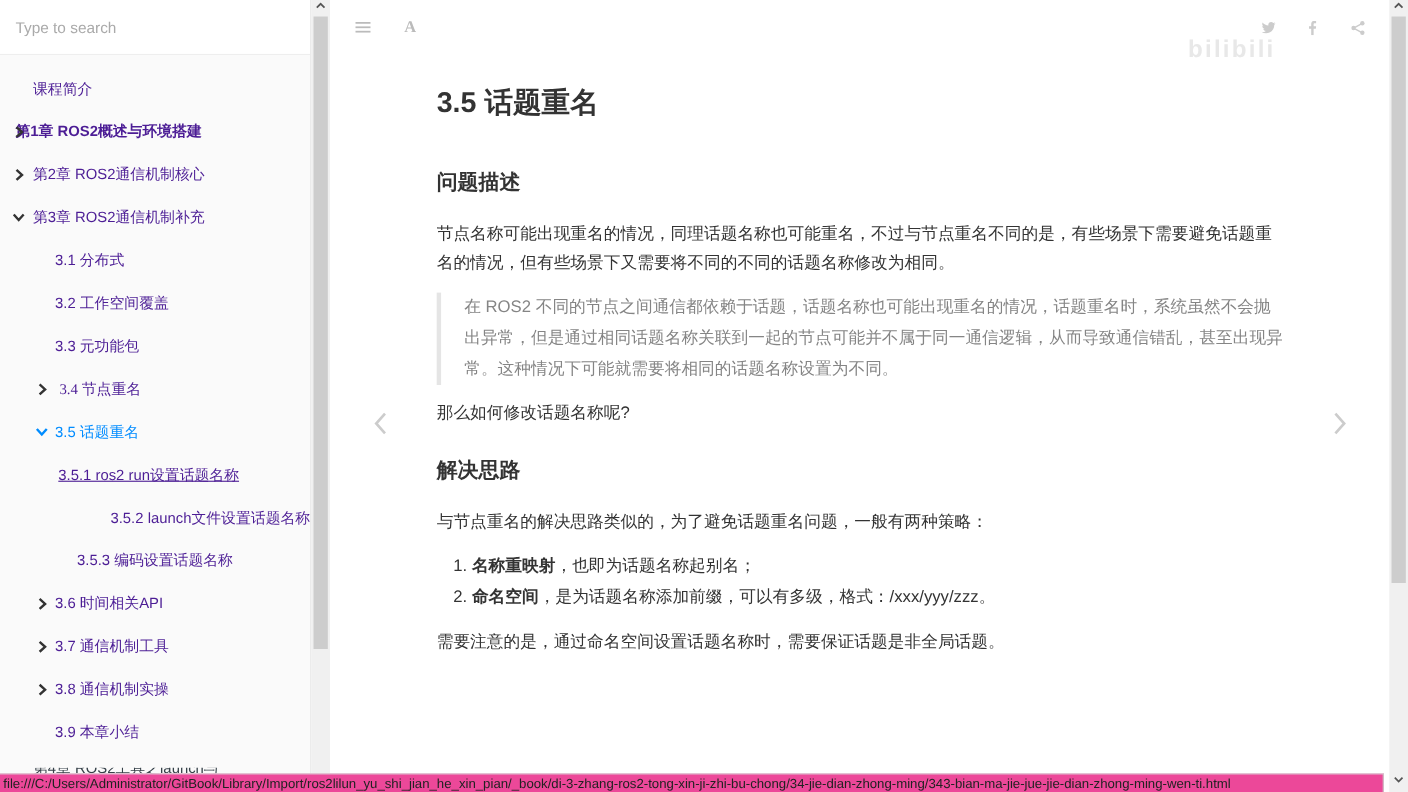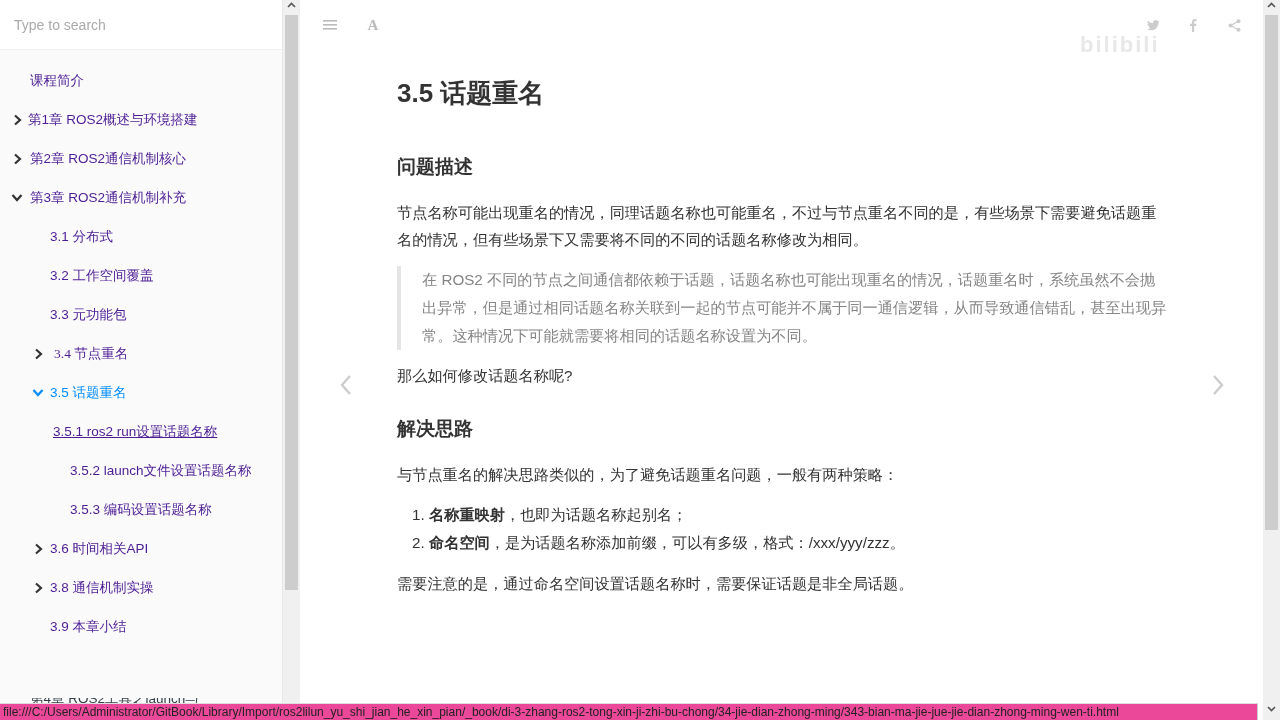--- a/index.html
+++ b/index.html
@@ -52,21 +52,21 @@
 <body>
 
 <div class="sidebar">
   <div class="search-box">
     <input type="text" placeholder="Type to search" style="">
   </div>
   <ul class="toc" id="toc">
       <li style="padding-left: 30px;">
         <span>课程简介</span>
       </li>
-      <li style="padding-left: 28px;">
+      <li style="padding-left: 14px; font-weight: bold;">
         <span class="chev" style="left: 10px;">
           <svg width="9" height="12" viewBox="0 0 9 12">
             <path d="M2 1.5 L7 6 L2 10.5" stroke="#333" stroke-width="2.2" fill="none"></path>
           </svg>
         </span>
         <span>第1章 ROS2概述与环境搭建</span>
       </li>
       <li style="padding-left: 30px;">
         <span class="chev" style="left: 10px;">
           <svg width="9" height="12" viewBox="0 0 9 12">
@@ -104,33 +104,41 @@
         <span class="chev" style="left: 31px;">
           <svg width="12" height="9" viewBox="0 0 12 9">
             <path d="M1.5 2 L6 7 L10.5 2" stroke="#333" stroke-width="2.2" fill="none"></path>
           </svg>
         </span>
         <span>3.5 话题重名</span>
       </li>
       <li style="padding-left: 53px; text-decoration: underline;">
         <span>3.5.1 ros2 run设置话题名称</span>
       </li>
-      <li style="padding-left: 70px;">
+      <li style="padding-left: 70px; justify-content: flex-end;">
         <span>3.5.2 launch文件设置话题名称</span>
       </li>
       <li style="padding-left: 70px;">
         <span>3.5.3 编码设置话题名称</span>
       </li>
       <li style="padding-left: 50px;">
         <span class="chev" style="left: 31px;">
           <svg width="9" height="12" viewBox="0 0 9 12">
             <path d="M2 1.5 L7 6 L2 10.5" stroke="#333" stroke-width="2.2" fill="none"></path>
           </svg>
         </span>
         <span>3.6 时间相关API</span>
+      </li>
+      <li style="padding-left: 50px;">
+        <span class="chev" style="left: 31px;">
+          <svg width="9" height="12" viewBox="0 0 9 12">
+            <path d="M2 1.5 L7 6 L2 10.5" stroke="#333" stroke-width="2.2" fill="none"></path>
+          </svg>
+        </span>
+        <span>3.7 通信机制工具</span>
       </li>
       <li style="padding-left: 50px;">
         <span class="chev" style="left: 31px;">
           <svg width="9" height="12" viewBox="0 0 9 12">
             <path d="M2 1.5 L7 6 L2 10.5" stroke="#333" stroke-width="2.2" fill="none"></path>
           </svg>
         </span>
         <span>3.8 通信机制实操</span>
       </li>
       <li style="padding-left: 50px;">

